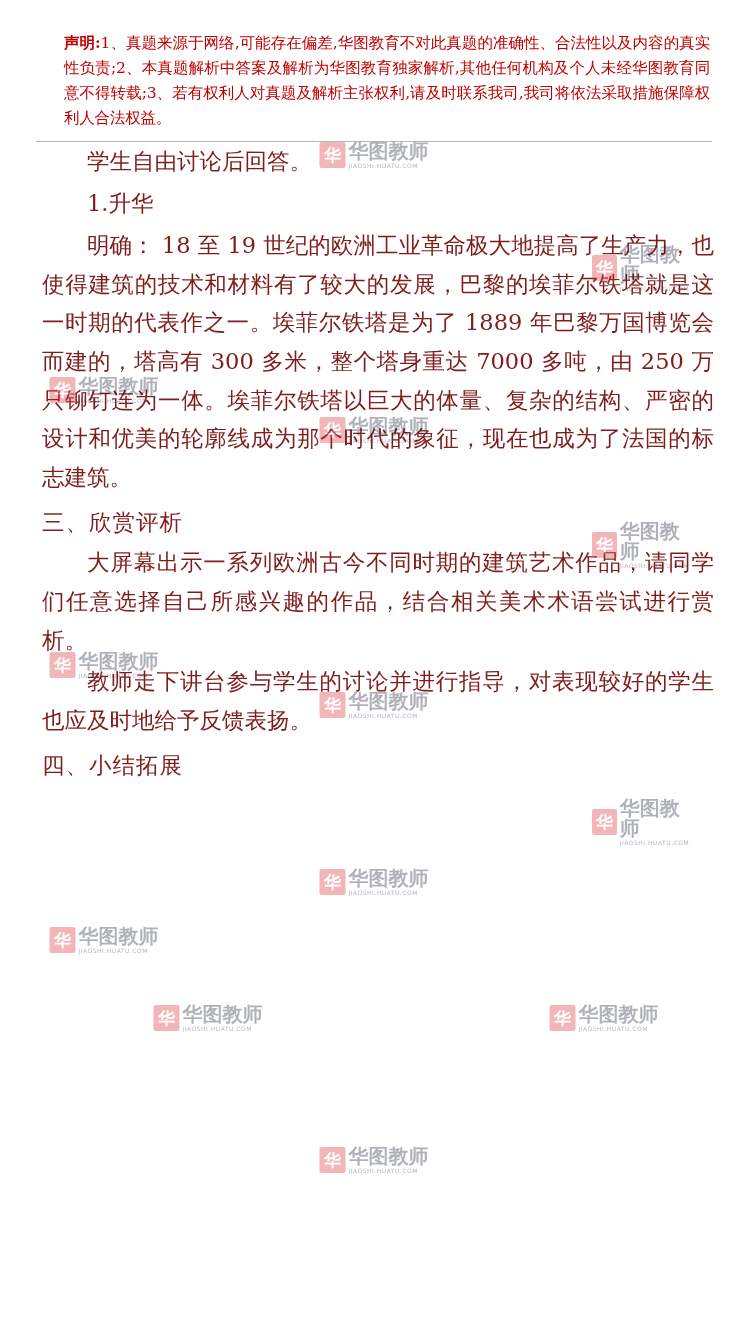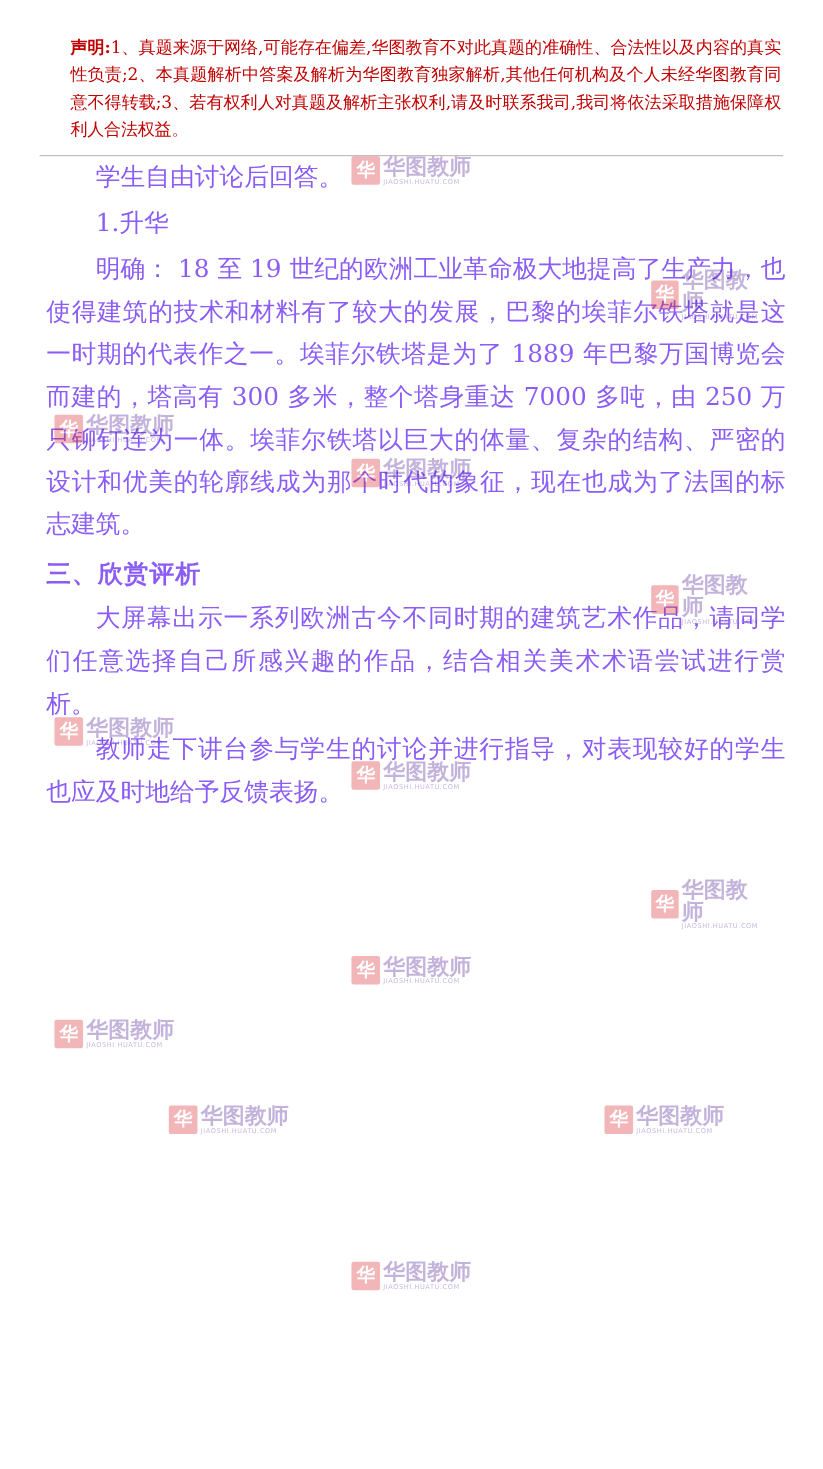--- a/index.html
+++ b/index.html
@@ -35,36 +35,36 @@
     font-weight: bold;
   }
   .rule {
     border: none;
     border-top: 1px solid #b9b9b9;
     margin: 10px 8px 0 8px;
   }
   
   .content {
     margin: 0 6px 0 14px;
-    color: #8b5cf6;
+    color: #7f1d1d;
     font-family: "DejaVu Serif", "Liberation Serif", serif;
   }
   p.para {
     margin: 0 0 3px 0;
     font-size: 22.5px;
     line-height: 1.72;
     text-align: justify;
     text-justify: inter-ideograph;
     text-indent: 2em;
   }
   h2.section {
     margin: 6px 0 2px 0;
     font-size: 22.5px;
     line-height: 1.72;
-    font-weight: bold;
+    font-weight: normal;
     text-indent: 0;
     letter-spacing: 1px;
   }
   
   .wm {
     position: absolute;
     display: flex;
     align-items: center;
     opacity: 0.33;
     pointer-events: none;
@@ -77,21 +77,21 @@
     color: #ffffff;
     font-size: 17px;
     font-weight: bold;
     line-height: 26px;
     text-align: center;
     font-family: "DejaVu Sans", "Liberation Sans", sans-serif;
     border-radius: 2px;
   }
   .wm .wm-txt {
     margin-left: 3px;
-    color: #4c1d95;
+    color: #0f172a;
     font-weight: bold;
     font-size: 20px;
     font-family: "DejaVu Sans", "Liberation Sans", sans-serif;
     letter-spacing: 0px;
     line-height: 1;
   }
   .wm .wm-sub {
     display: block;
     font-size: 6px;
     letter-spacing: 0.5px;
@@ -113,20 +113,21 @@
   <div class="content">
     <p class="para">学生自由讨论后回答。</p>
     <p class="para">1.升华</p>
     <p class="para">明确： 18 至 19 世纪的欧洲工业革命极大地提高了生产力，也使得建筑的技术和材料有了较大的发展，巴黎的埃菲尔铁塔就是这一时期的代表作之一。埃菲尔铁塔是为了 1889 年巴黎万国博览会而建的，塔高有 300 多米，整个塔身重达 7000 多吨，由 250 万只铆钉连为一体。埃菲尔铁塔以巨大的体量、复杂的结构、严密的设计和优美的轮廓线成为那个时代的象征，现在也成为了法国的标志建筑。</p>
 
     <h2 class="section">三、欣赏评析</h2>
 
     <p class="para">大屏幕出示一系列欧洲古今不同时期的建筑艺术作品，请同学们任意选择自己所感兴趣的作品，结合相关美术术语尝试进行赏析。</p>
     <p class="para">教师走下讲台参与学生的讨论并进行指导，对表现较好的学生也应及时地给予反馈表扬。</p>
 
+    <h2 class="section">四、小结拓展</h2>
   </div>
 
   <div id="watermark-layer">
       <div class="wm" style="left: 374px; top: 155px;">
         <div class="wm-box">华</div>
         <div class="wm-txt">华图教师<span class="wm-sub">JIAOSHI.HUATU.COM</span></div>
       </div>
       <div class="wm" style="left: 644px; top: 268px;">
         <div class="wm-box">华</div>
         <div class="wm-txt">华图教师<span class="wm-sub">JIAOSHI.HUATU.COM</span></div>

